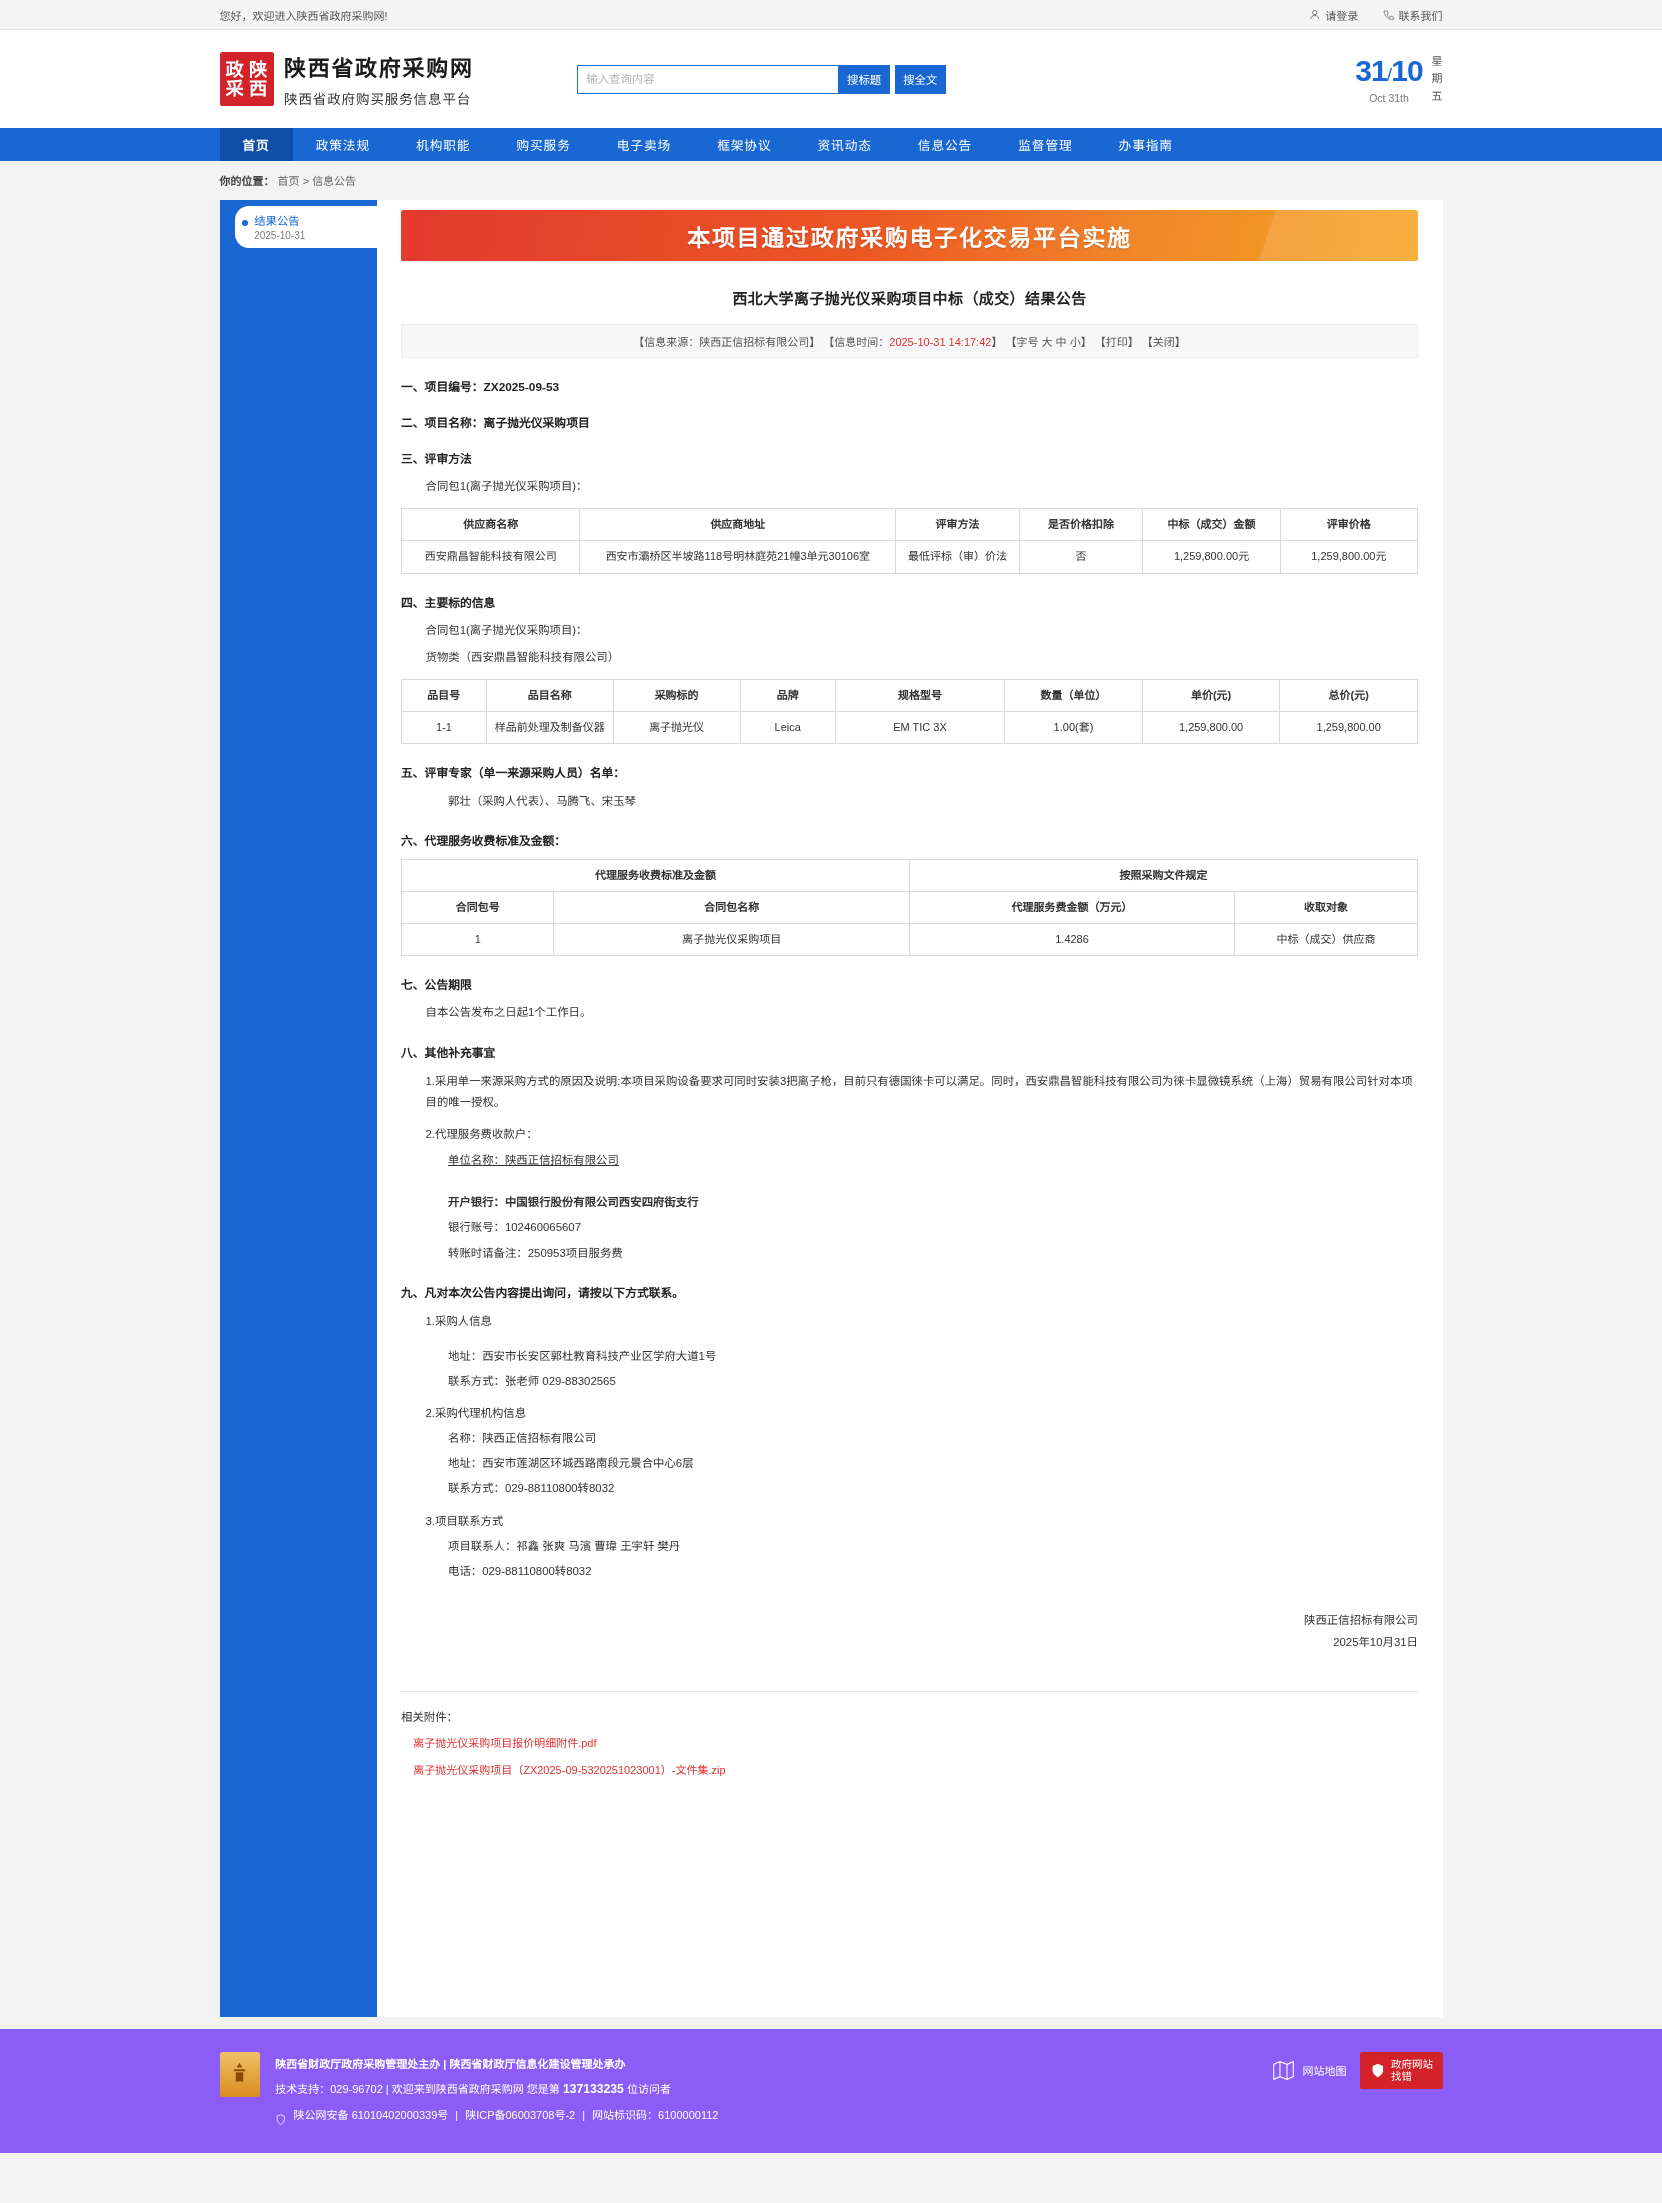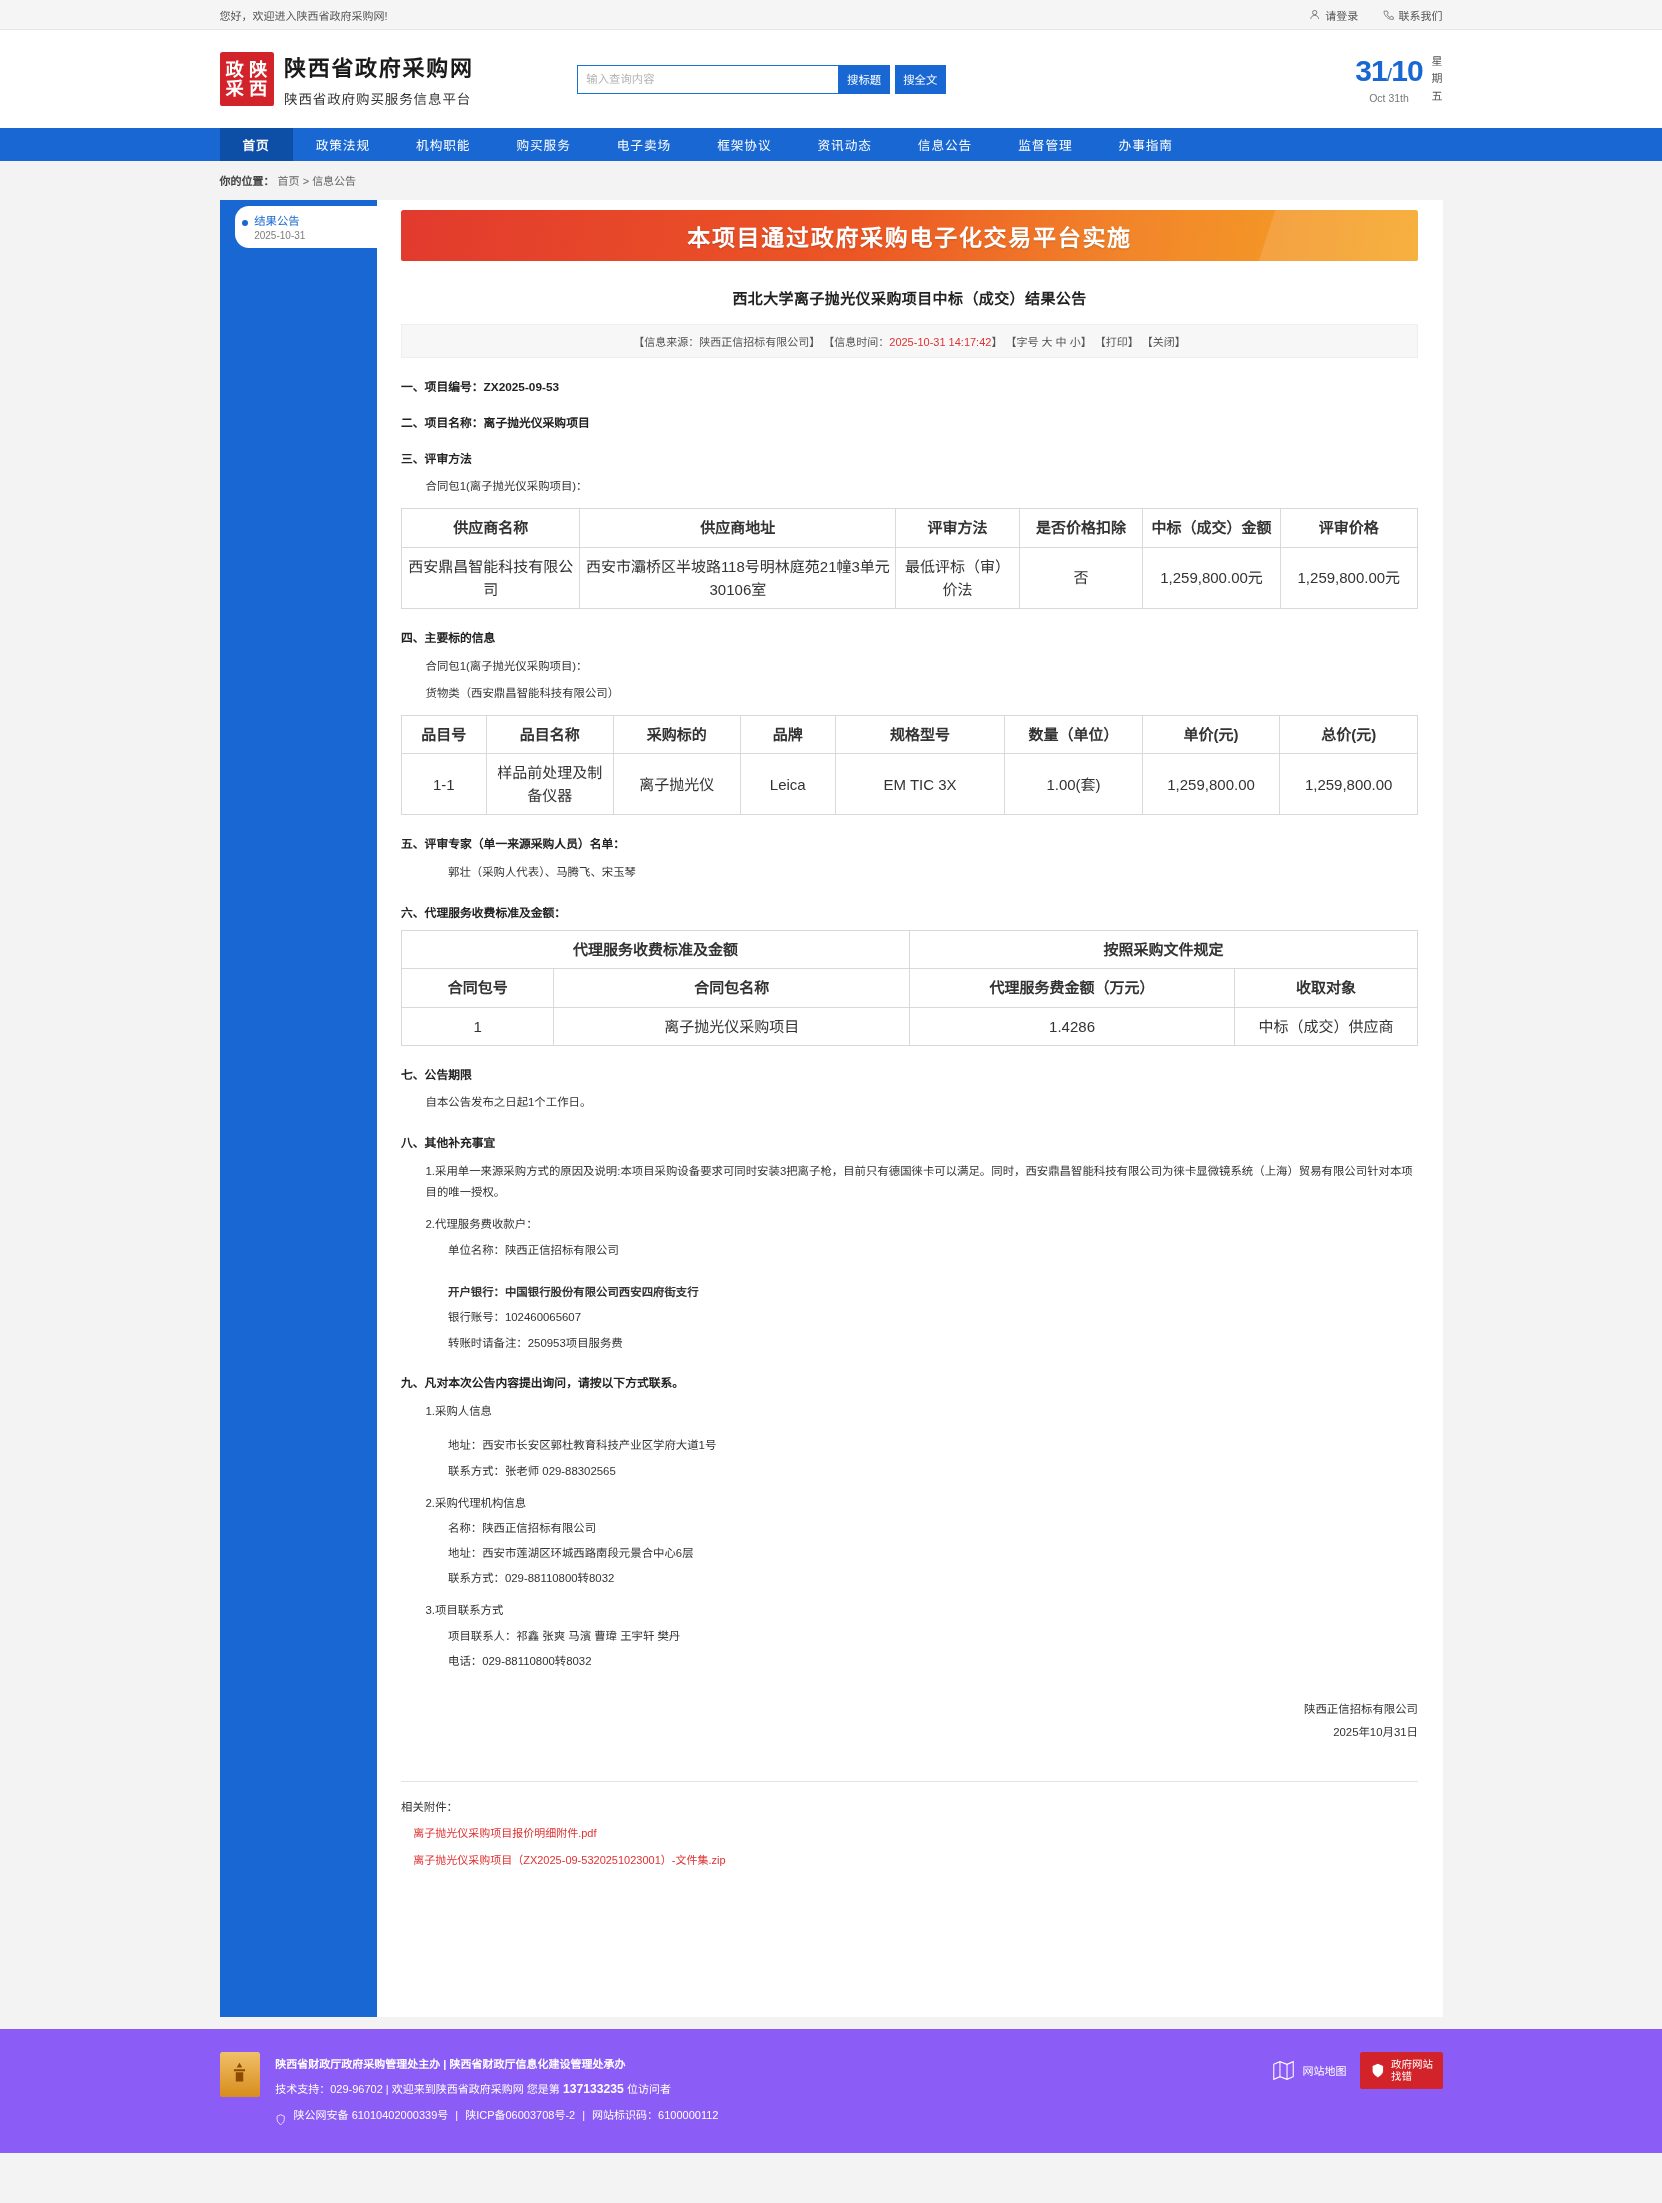--- a/index.html
+++ b/index.html
@@ -93,21 +93,21 @@
   .meta{
     background:#f7f7f7;border:0.9px solid #efefef;padding:7.9px 0;text-align:center;
     font-size:11px;color:#555;
   }
   .meta .time{color:#e03131;}
   .meta a{color:#555;text-decoration:none;}
   .sec{margin-top:19px;font-size:11.8px;color:#222;font-weight:bold;}
   .para{font-size:11.4px;color:#333;margin-top:10.5px;line-height:1.9;}
   .indent1{padding-left:24.5px;}
   .indent2{padding-left:47px;}
-  table{border-collapse:collapse;width:100%;margin-top:10.5px;font-size:15px;color:#333;}
+  table{border-collapse:collapse;width:100%;margin-top:10.5px;font-size:11px;color:#333;}
   th,td{border:0.9px solid #d9d9d9;padding:7px 5.2px;text-align:center;line-height:1.55;}
   th{font-weight:bold;background:#fff;}
   .sign{text-align:right;font-size:11.4px;color:#333;margin-top:26px;line-height:2;}
   .attach-wrap{border-top:0.9px solid #e4e4e4;margin-top:37px;padding-top:15.7px;}
   .attach-title{font-size:11.4px;color:#333;}
   .attach{display:block;color:#e03131;font-size:11px;margin-top:10.5px;padding-left:12.2px;text-decoration:none;}
   
   .footer{background:#8b5cf6;color:#fff;margin-top:12px;}
   .footer-inner{width:1223px;margin:0 auto;padding:23px 0 26px;display:flex;align-items:flex-start;}
   .f-badge{
@@ -319,21 +319,21 @@
       </tr>
     </tbody>
       </table>
 
     <div class="sec">七、公告期限</div>
     <div class="para indent1">自本公告发布之日起1个工作日。</div>
 
     <div class="sec">八、其他补充事宜</div>
     <div class="para indent1">1.采用单一来源采购方式的原因及说明:本项目采购设备要求可同时安装3把离子枪，目前只有德国徕卡可以满足。同时，西安鼎昌智能科技有限公司为徕卡显微镜系统（上海）贸易有限公司针对本项目的唯一授权。</div>
     <div class="para indent1">2.代理服务费收款户：</div>
-    <div class="para indent2" style="margin-top:3.5px;">单位名称：陕西正信招标有限公司</div>
+    <div class="para indent2" style="margin-top:3.5px;text-decoration:underline;">单位名称：陕西正信招标有限公司</div>
     <div class="para indent2" style="margin-top:21px;font-weight:bold;">开户银行：中国银行股份有限公司西安四府街支行</div>
     <div class="para indent2" style="margin-top:3.5px;">银行账号：102460065607</div>
     <div class="para indent2" style="margin-top:3.5px;">转账时请备注：250953项目服务费</div>
 
     <div class="sec">九、凡对本次公告内容提出询问，请按以下方式联系。</div>
     <div class="para indent1">1.采购人信息</div>
     <div class="para indent2" style="margin-top:13px;">地址：西安市长安区郭杜教育科技产业区学府大道1号</div>
     <div class="para indent2" style="margin-top:3.5px;">联系方式：张老师 029-88302565</div>
 
     <div class="para indent1">2.采购代理机构信息</div>

